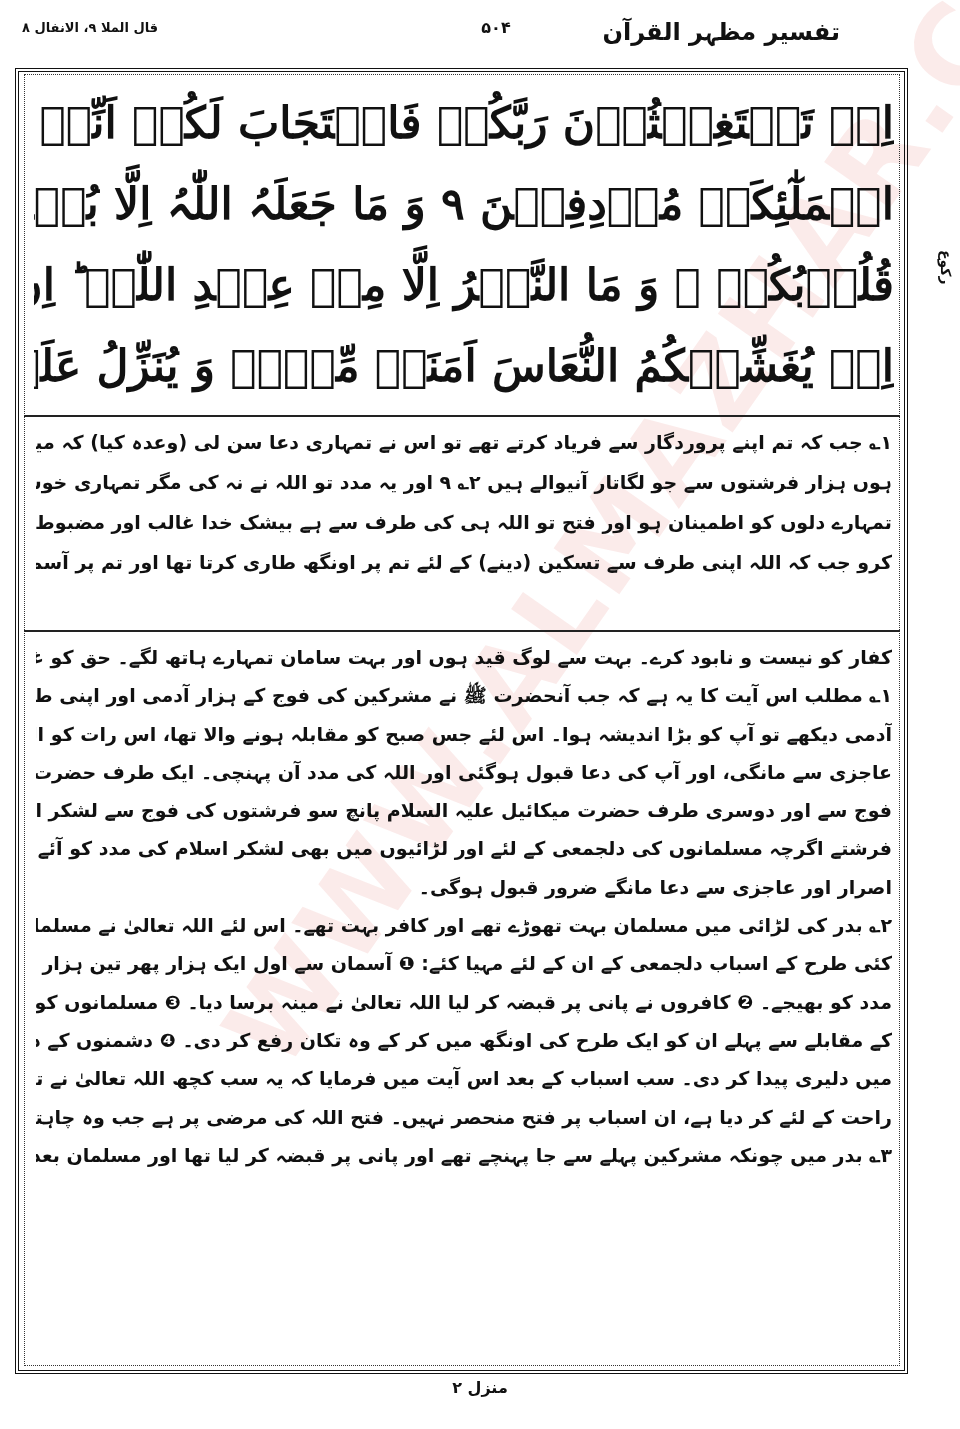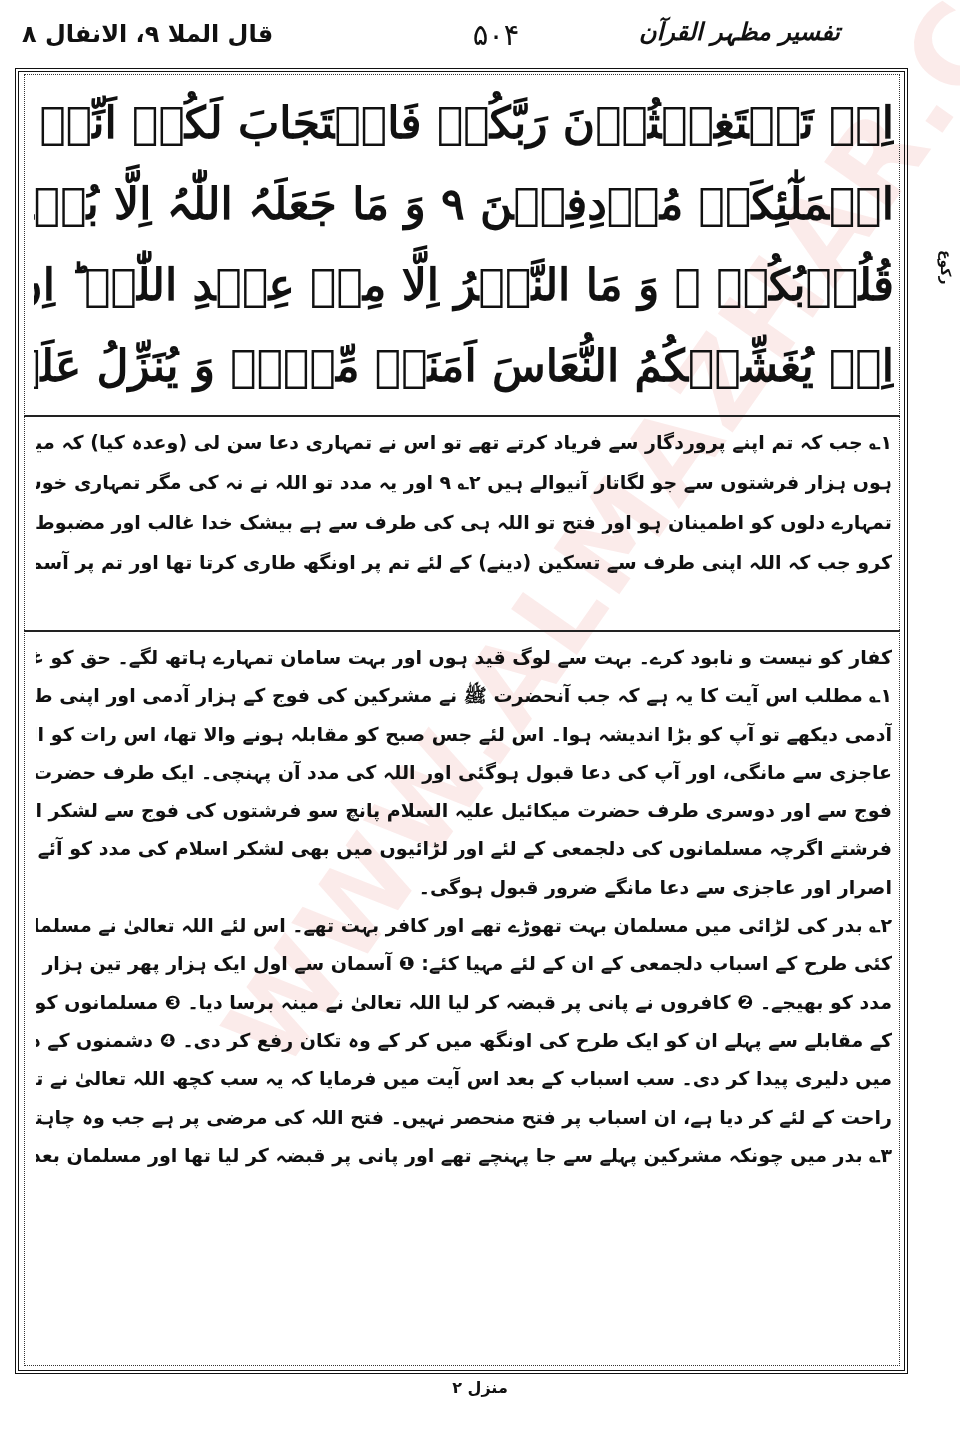--- a/index.html
+++ b/index.html
@@ -1,20 +1,20 @@
 <!DOCTYPE html>
 <html><head>
   <meta charset="utf-8">
   <style>
     html, body { margin: 0; padding: 0; background: #ffffff; }
     body { width: 960px; height: 1429px; position: relative; overflow: hidden; font-family: "DejaVu Sans", sans-serif; color: #111; }
     .header { position: absolute; top: 0; left: 0; width: 960px; height: 56px; }
-    .hdr-right { position: absolute; right: 120px; top: 18px; font-size: 24px; font-weight: bold; direction: rtl; font-style: italic; }
-    .hdr-center { position: absolute; left: 0; right: 0; top: 18px; text-align: center; font-size: 29px; font-weight: normal; padding-left: 32px; }
-    .hdr-left { position: absolute; left: 22px; top: 20px; font-size: 24px; font-weight: bold; direction: rtl; }
+    .hdr-right { position: absolute; right: 120px; top: 18px; font-size: 24px; font-weight: bold; direction: rtl; }
+    .hdr-center { position: absolute; left: 0; right: 0; top: 18px; text-align: center; font-size: 16px; font-weight: bold; padding-left: 32px; }
+    .hdr-left { position: absolute; left: 22px; top: 20px; font-size: 13px; font-weight: bold; direction: rtl; }
     .frame { position: absolute; left: 15px; top: 68px; width: 893px; height: 1306px; border: 4px double #111; box-sizing: border-box; }
     .frame-inner { position: absolute; left: 24px; top: 74px; width: 876px; height: 1292px; border: 1px dotted #333; box-sizing: border-box; }
     .quran { position: absolute; left: 34px; top: 82px; width: 860px; height: 326px; direction: rtl; }
     .quran .line { height: 81px; line-height: 81px; font-size: 44px; font-weight: bold; font-family: "DejaVu Serif", serif; white-space: nowrap; overflow: hidden; text-align: justify; text-align-last: justify; }
     .divider { position: absolute; left: 24px; width: 876px; border-top: 2px solid #222; }
     .divider.d1 { top: 415px; }
     .divider.d2 { top: 630px; }
     .sec { position: absolute; left: 36px; width: 856px; direction: rtl; font-family: "DejaVu Sans", sans-serif; }
     .sec .line { height: 40px; line-height: 40px; font-size: 19px; font-weight: bold; white-space: nowrap; overflow: hidden; text-align: justify; text-align-last: justify; }
     .sec .line.last { text-align-last: right; }

